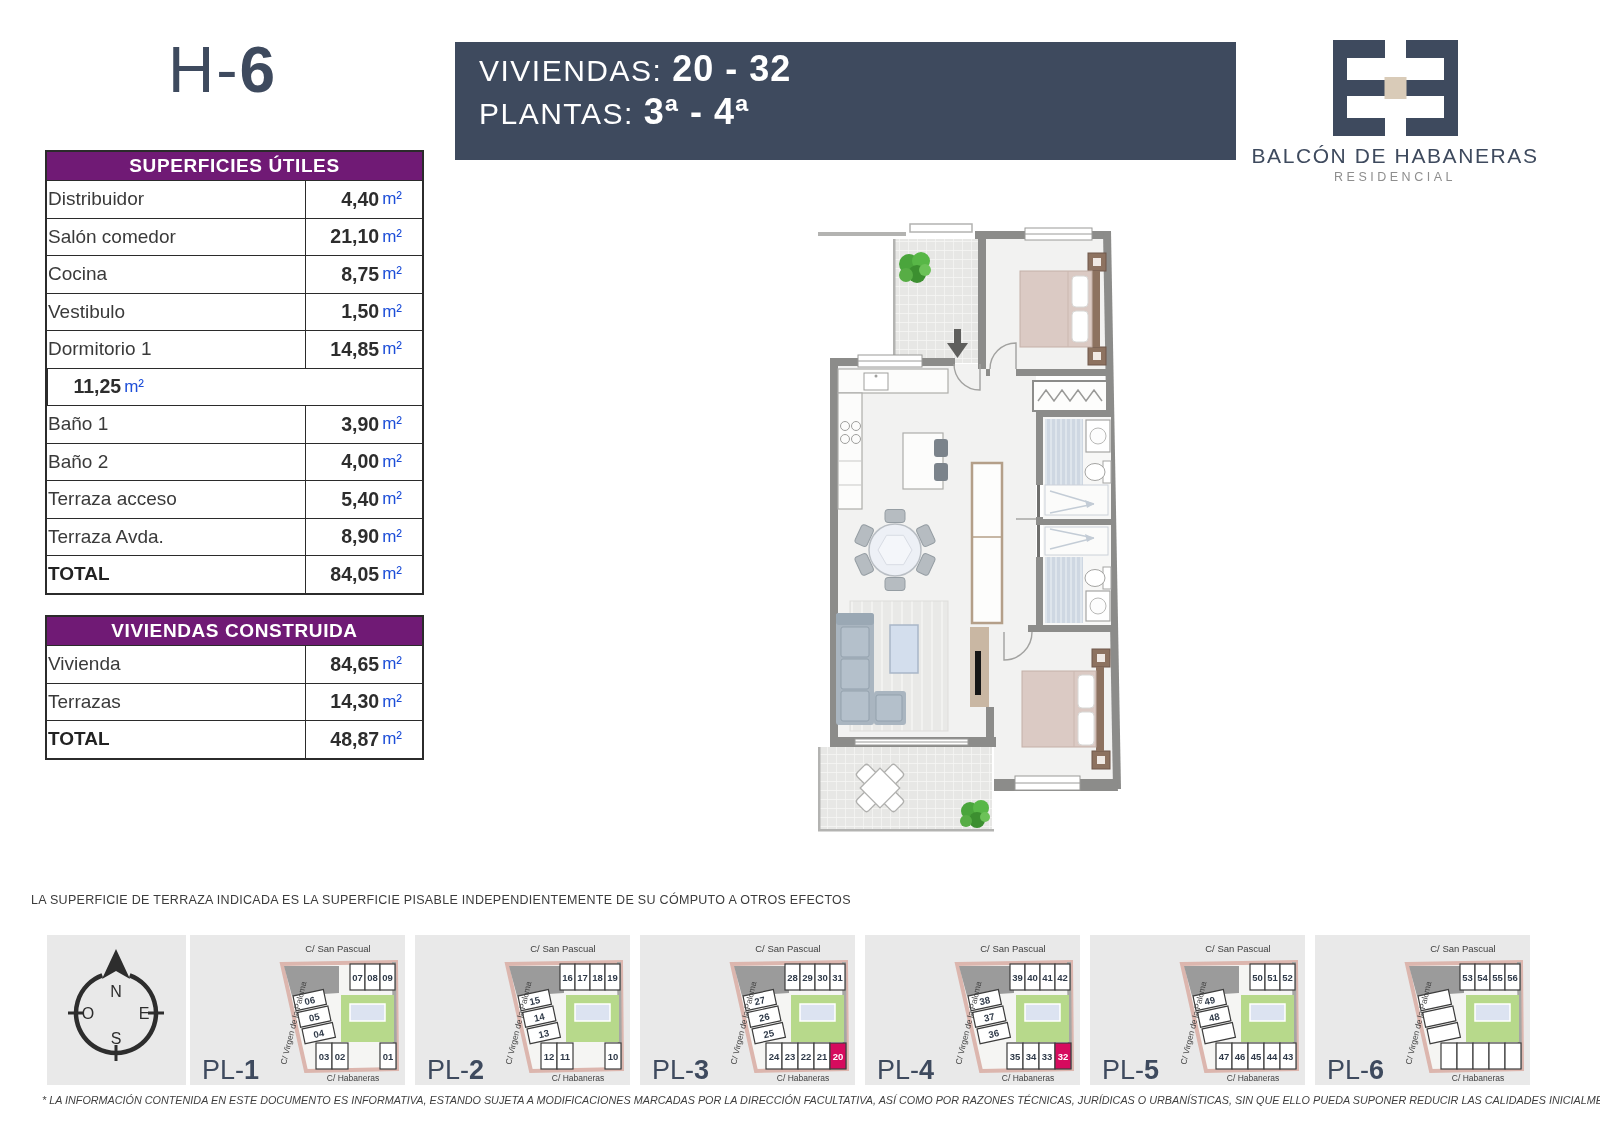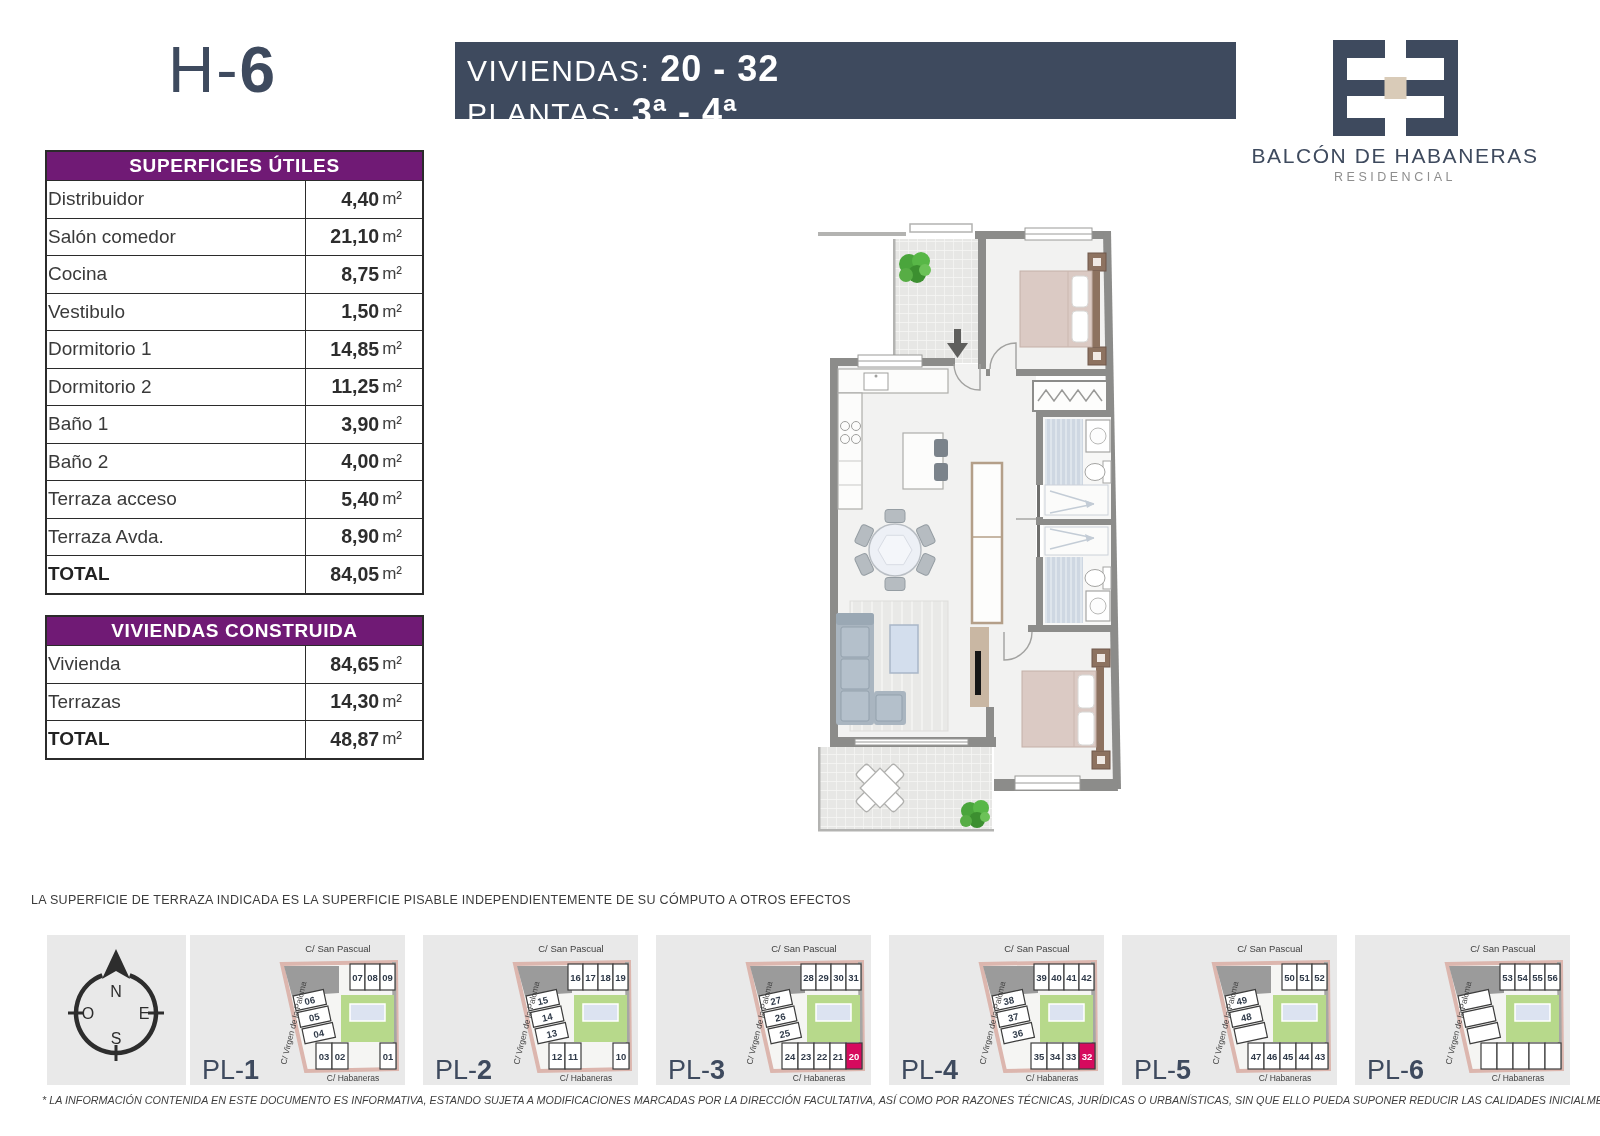--- a/index.html
+++ b/index.html
@@ -3,55 +3,55 @@
 <meta charset="utf-8">
 <style>
   html,body{margin:0;padding:0;background:#ffffff;}
   body{font-family:"Liberation Sans","DejaVu Sans",sans-serif;}
   #page{position:relative;width:1600px;height:1136px;background:#fff;overflow:hidden;}
 
   
   .h6{position:absolute;left:168px;top:38px;color:#3e4a5e;font-size:64px;line-height:1;}
   .h6 .thin{font-weight:300;letter-spacing:2px;}
   .h6 .bold{font-weight:800;}
-  .banner{position:absolute;left:455px;top:42px;width:781px;height:77px;background:#3e4a5e;color:#fff;
-          box-sizing:border-box;padding:6px 0 0 12px;}
+  .banner{position:absolute;left:455px;top:42px;width:781px;height:118px;background:#3e4a5e;color:#fff;
+          box-sizing:border-box;padding:6px 0 0 24px;}
   .bline{font-size:30px;font-weight:300;letter-spacing:1.5px;line-height:41px;white-space:nowrap;}
   .bline .val{font-size:36px;font-weight:800;letter-spacing:1px;}
 
   
   .logo-mark{position:absolute;left:1333px;top:40px;}
   .brand-name{position:absolute;left:1245px;top:144px;width:300px;text-align:center;color:#3e4a5e;
               font-size:21px;font-weight:500;letter-spacing:1.6px;}
   .brand-sub{position:absolute;left:1245px;top:170px;width:300px;text-align:center;color:#8e8e8e;
              font-size:12.5px;font-weight:400;letter-spacing:3.5px;}
 
   
   .stable{position:absolute;width:379px;border:2px solid #2b2b2b;background:#fff;box-sizing:border-box;}
   .thead{height:28px;background:#701a75;color:#fff;display:flex;align-items:center;justify-content:center;
          font-size:19px;font-weight:700;letter-spacing:.6px;}
   .trow{display:flex;height:36.5px;border-top:1.5px solid #2b2b2b;align-items:stretch;}
   .tlabel{flex:1;display:flex;align-items:center;padding-left:1px;font-size:19px;color:#3a3a3a;}
   .tval{width:96px;flex:none;border-left:1.5px solid #2b2b2b;display:flex;align-items:center;
         justify-content:flex-end;padding-right:20px;}
   .tval .num{font-size:19.5px;font-weight:600;color:#2d2d2d;}
-  .tval .unit{font-size:17px;font-weight:400;color:#404040;margin-left:3px;}
+  .tval .unit{font-size:17px;font-weight:400;color:#1d4ed8;margin-left:3px;}
   .trow.total .tlabel{font-weight:800;color:#222;}
   .trow.total .num{font-weight:800;}
 
   
   .terrace-note{position:absolute;left:31px;top:893px;font-size:12.5px;font-weight:500;
                 letter-spacing:.3px;color:#3b3b3b;white-space:nowrap;}
   .disclaimer{position:absolute;left:42px;top:1094px;width:1530px;font-size:10.8px;font-style:italic;
               color:#3f3f3f;white-space:nowrap;}
 
   
   .panel{background:#e9e9e9;}
   .compass-panel{position:absolute;left:47px;top:935px;width:139px;height:150px;}
-  .plans-row{position:absolute;left:190px;top:935px;display:flex;gap:18px;}
+  .plans-row{position:absolute;left:190px;top:935px;display:flex;gap:10px;}
   .plan-panel{width:215px;height:150px;flex:none;}
 
   
   .floorplan{position:absolute;left:800px;top:223px;}
 </style>
 </head>
 <body>
 
 <div id="page">
 
@@ -108,21 +108,20 @@
           </div>
         </div>
         <div class="trow">
           <div class="tlabel">Dormitorio 1</div>
           <div class="tval">
             <span class="num">14,85</span>
             <span class="unit">m²</span>
           </div>
         </div>
         <div class="trow">
-          <div class="tlabel">Dormitorio 2</div>
           <div class="tval">
             <span class="num">11,25</span>
             <span class="unit">m²</span>
           </div>
         </div>
         <div class="trow">
           <div class="tlabel">Baño 1</div>
           <div class="tval">
             <span class="num">3,90</span>
             <span class="unit">m²</span>

